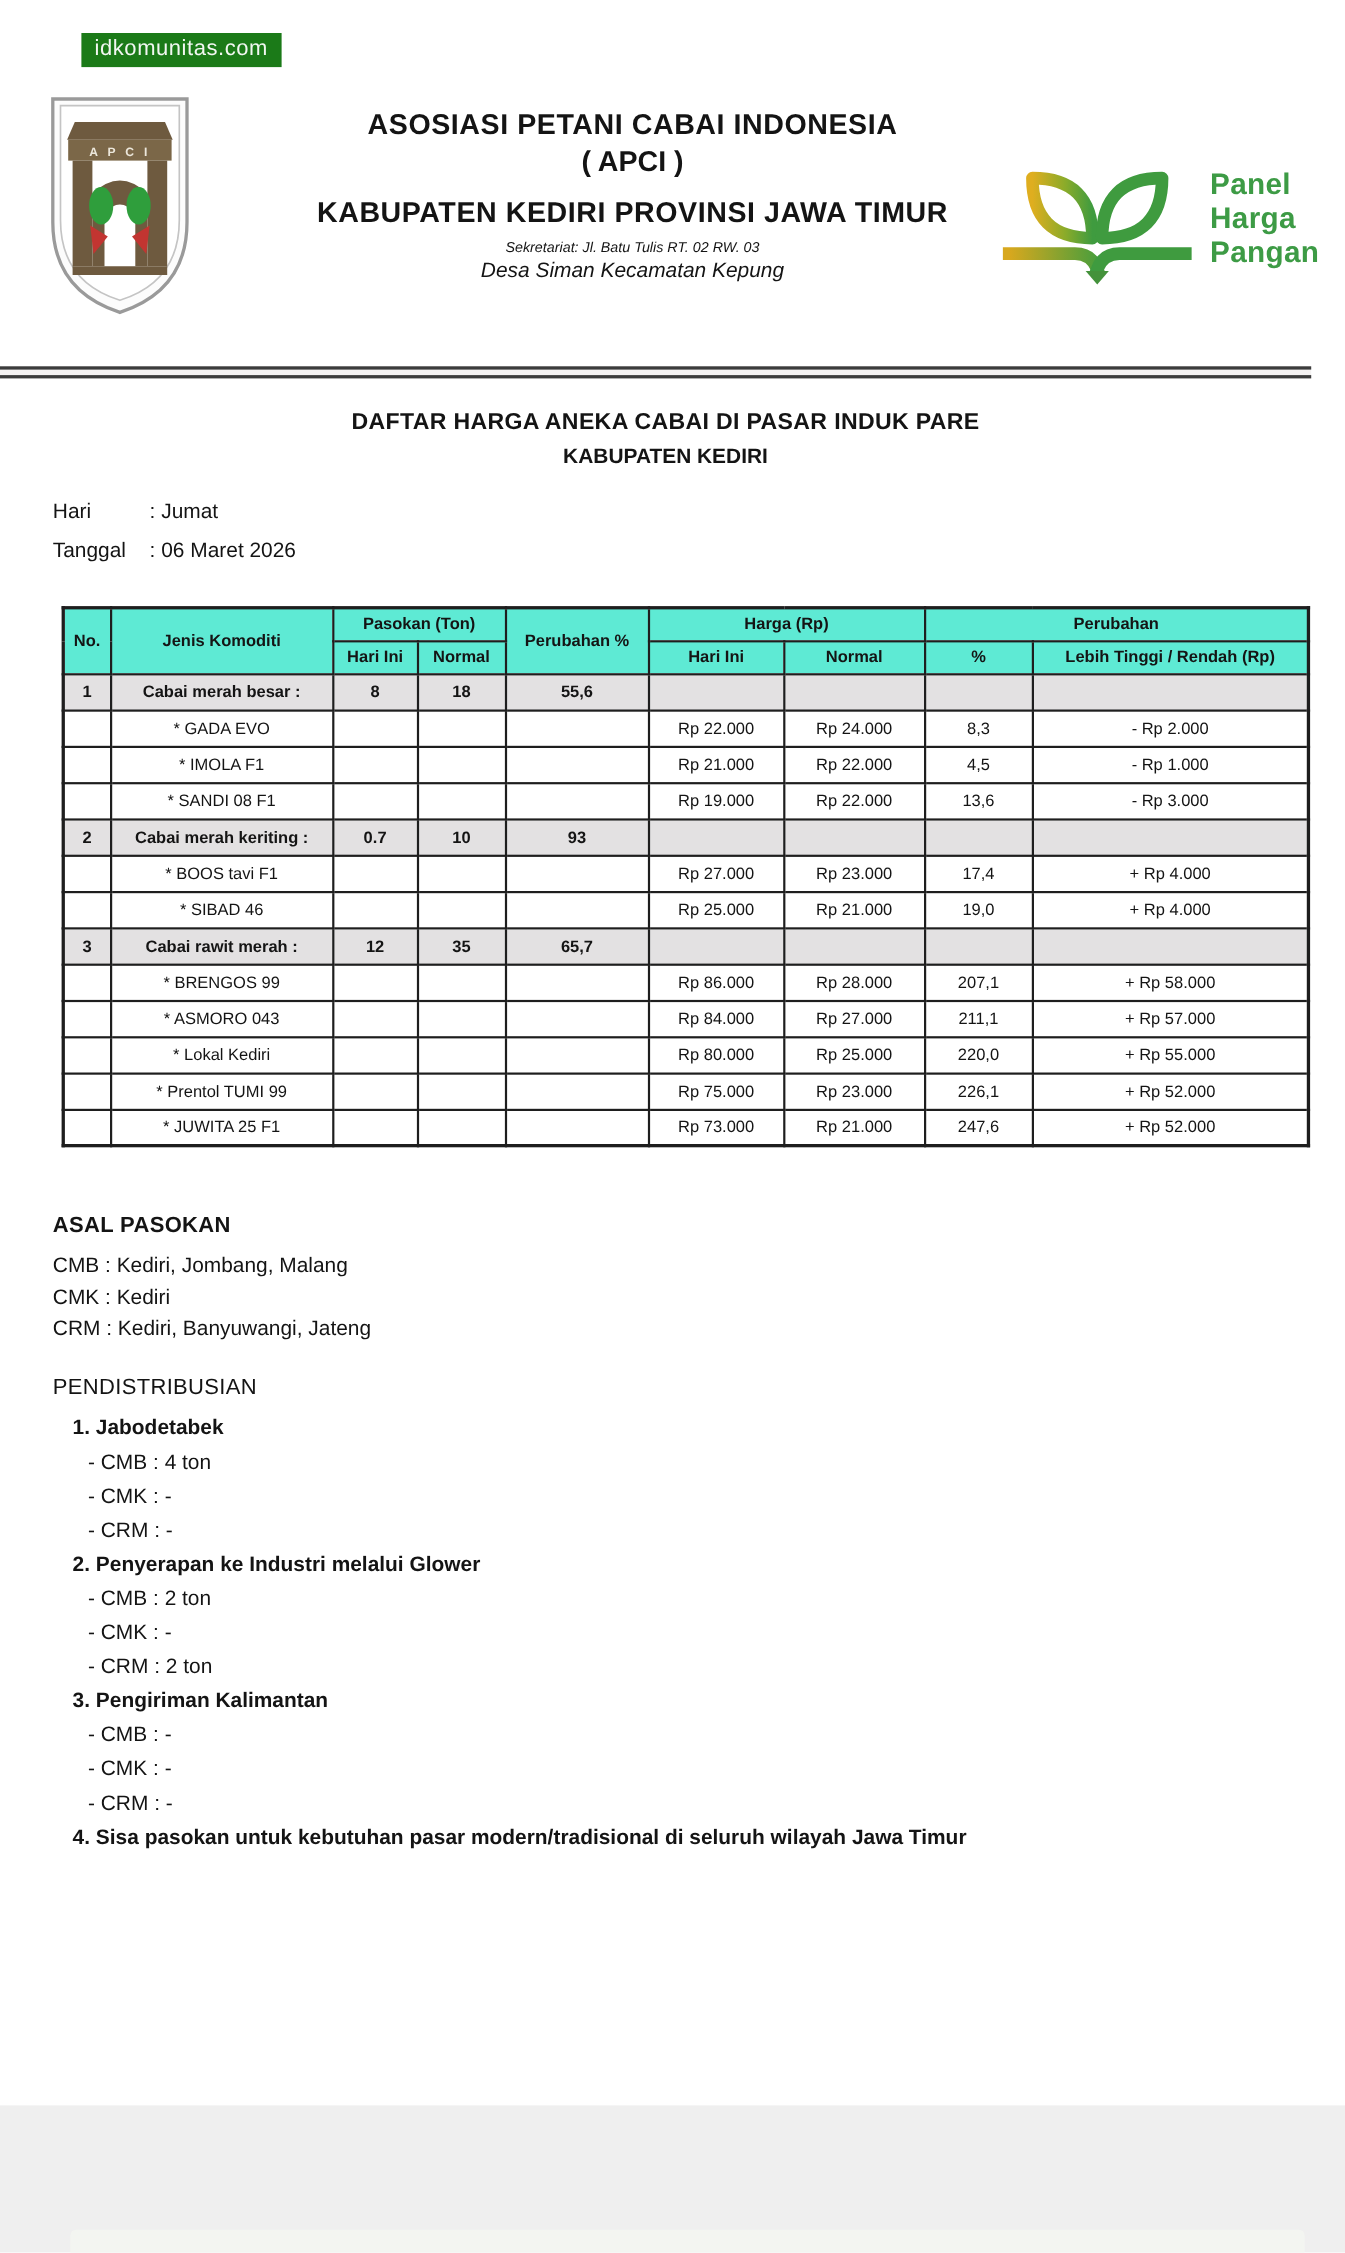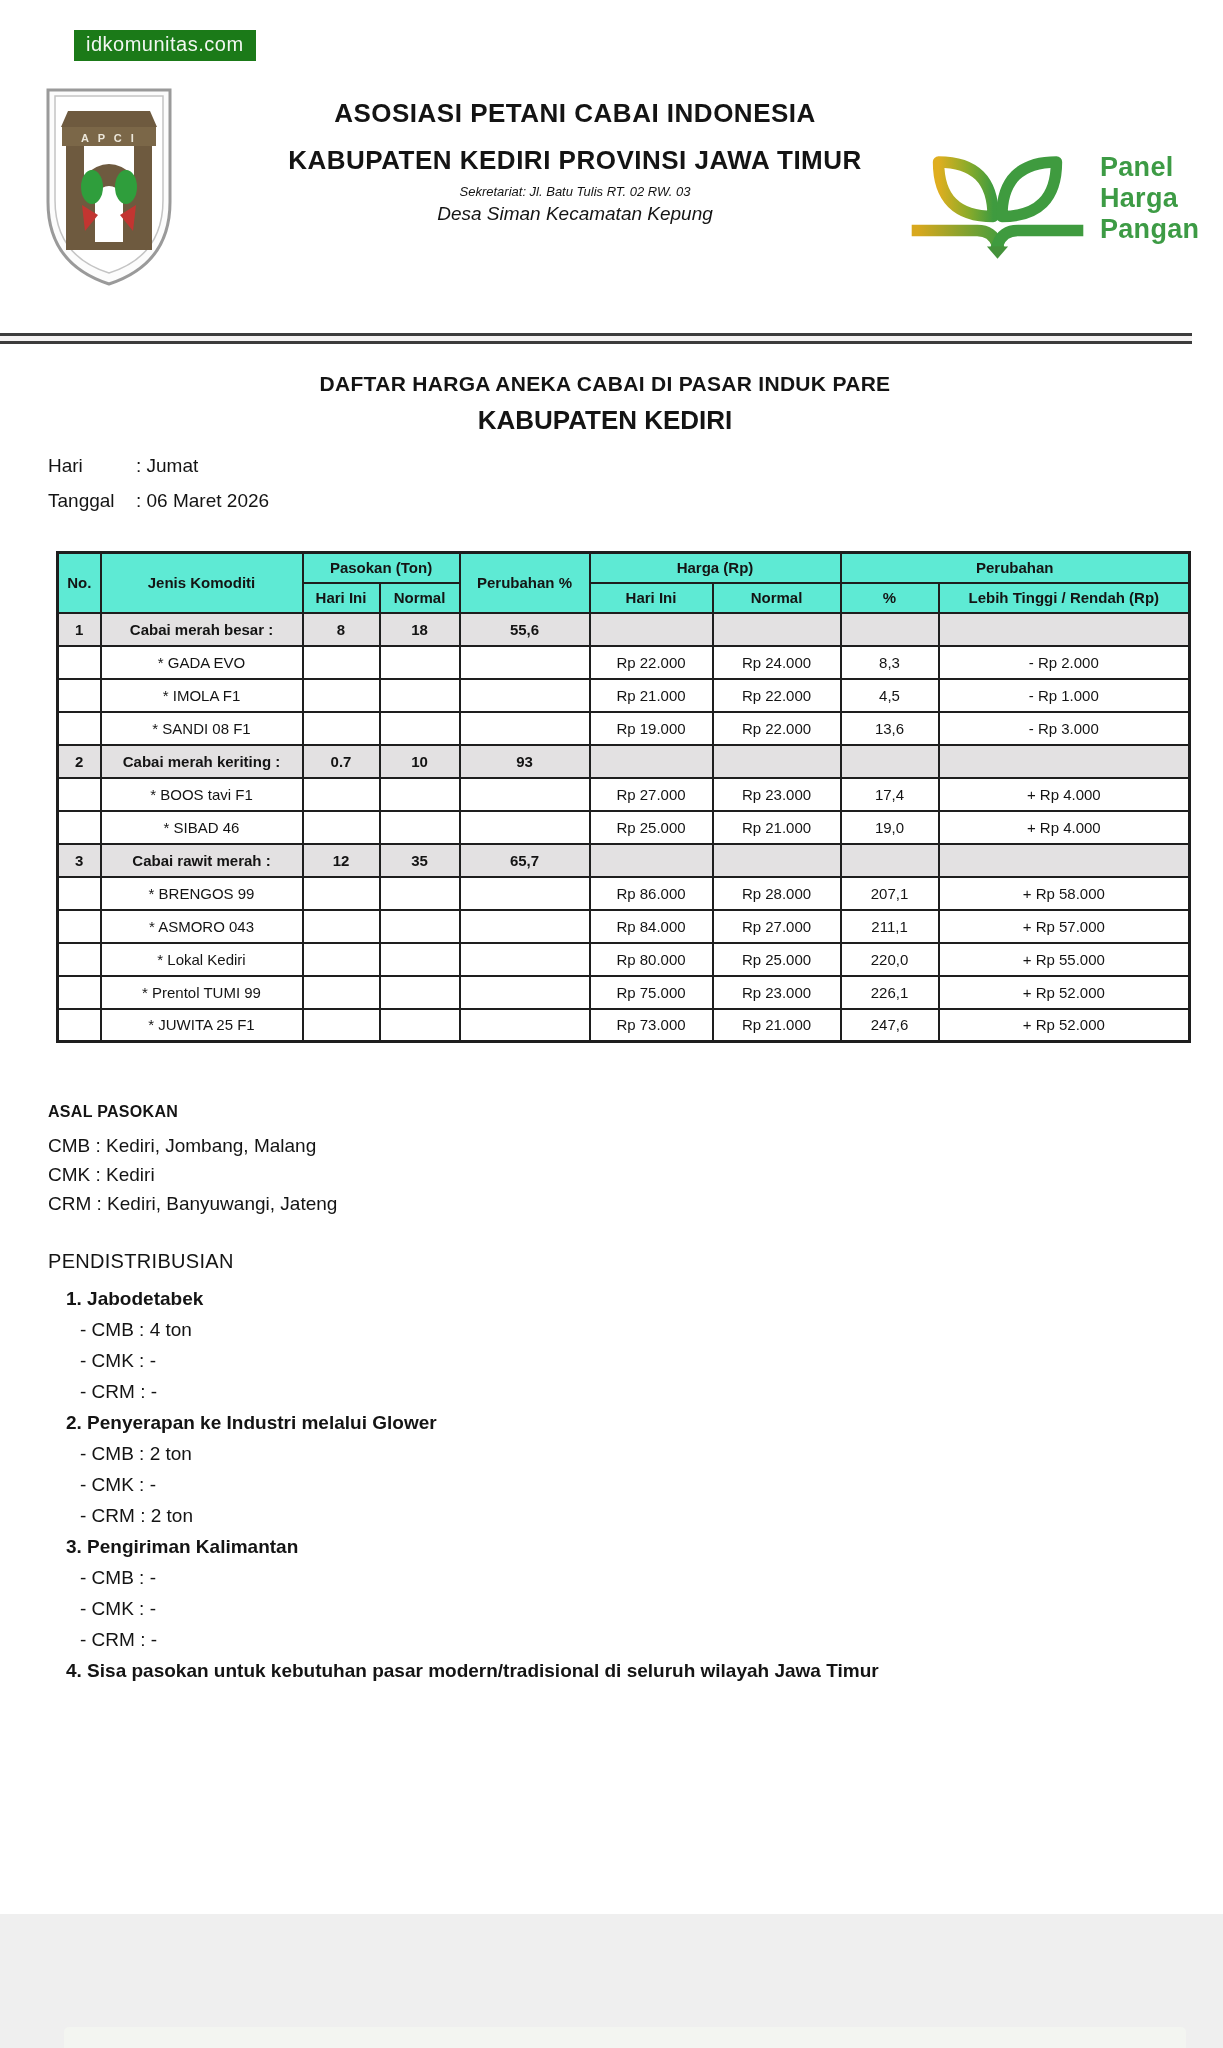--- a/index.html
+++ b/index.html
@@ -24,42 +24,42 @@
   .panel-logo { position:absolute; left:905px; top:128px; width:310px; height:140px; display:flex; align-items:center; }
   .panel-text { margin-left:10px; color:#3d9b45; font-size:27px; font-weight:bold; line-height:31px; letter-spacing:0.3px; }
   
   .rule {
     position:absolute; left:0; top:333px; width:1192px; height:11px;
     border-top:3px solid #3c3c3c; border-bottom:3px solid #3c3c3c; background:#f4f2f2;
   }
   
   .doc-title { position:absolute; left:0; top:372px; width:1210px; text-align:center; }
   .doc-title .t1 { font-size:21px; font-weight:bold; letter-spacing:0.3px; }
-  .doc-title .t2 { font-size:26px; font-weight:bold; margin-top:9px; }
+  .doc-title .t2 { font-size:19px; font-weight:bold; margin-top:9px; }
   
   .meta { position:absolute; left:48px; top:455px; font-size:19px; }
   .meta-row { margin-bottom:13px; }
   .meta-label { display:inline-block; width:88px; }
   
   table.price {
     position:absolute; left:56px; top:551px; width:1132px;
     border-collapse:collapse; table-layout:fixed;
   }
   table.price th, table.price td {
     border:2px solid #1e1e1e; font-size:15px; text-align:center; vertical-align:middle;
     padding:0 4px; height:30px; overflow:hidden; white-space:nowrap;
   }
   table.price { border:3px solid #1e1e1e; }
   table.price th { background:#5eead4; font-weight:bold; }
   table.price td { height:33px; background:#ffffff; }
   tr.cat td { background:#e3e1e2; font-weight:bold; }
   td.name, th.nameh { text-align:left; padding-left:13px; }
   
   .asal { position:absolute; left:48px; top:1103px; }
-  .asal h3 { font-size:16px; font-weight:bold; margin-bottom:10px; letter-spacing:0.3px; }
+  .asal h3 { font-size:20px; font-weight:bold; margin-bottom:10px; letter-spacing:0.3px; }
   .asal .line { font-size:19px; line-height:29px; }
   .pendis { position:absolute; left:48px; top:1250px; width:1000px; }
   .pendis h3 { font-size:20px; font-weight:normal; margin-bottom:10px; letter-spacing:0.3px; }
   .pendis .item-title { font-size:19px; font-weight:bold; padding-left:18px; line-height:31px; }
   .pendis .sub { font-size:19px; padding-left:32px; line-height:31px; }
   
   .scan-footer { position:absolute; left:0; bottom:0; width:1223px; height:134px; background:#efefef; }
   .scan-strip { position:absolute; left:64px; bottom:0; width:1122px; height:21px; background:#f3f5f1; border-radius:5px 5px 0 0; }
 </style>
 </head>
@@ -83,20 +83,21 @@
       <ellipse cx="50" cy="102" rx="11" ry="17" fill="#2f9e3c"></ellipse>
       <ellipse cx="84" cy="102" rx="11" ry="17" fill="#2f9e3c"></ellipse>
       <path d="M40 120 l16 10 -13 16 Z" fill="#c23531"></path>
       <path d="M94 120 l-16 10 13 16 Z" fill="#c23531"></path>
       <path d="M24 157 h86 v8 h-86 Z" fill="#6e5a3f"></path>
     </svg>
   </div>
 
   <div class="org-block">
     <div class="org-l1">ASOSIASI PETANI CABAI INDONESIA</div>
+    <div class="org-l2">( APCI )</div>
     <div class="org-l3">KABUPATEN KEDIRI PROVINSI JAWA TIMUR</div>
     <div class="org-sec">Sekretariat: Jl. Batu Tulis RT. 02 RW. 03</div>
     <div class="org-sec2">Desa Siman Kecamatan Kepung</div>
   </div>
 
   <div class="panel-logo">
     <svg width="185" height="132" viewBox="0 0 210 150">
       <defs>
         <linearGradient id="pgrad" x1="0" y1="0" x2="1" y2="0">
           <stop offset="0" stop-color="#dfae1f"></stop>

